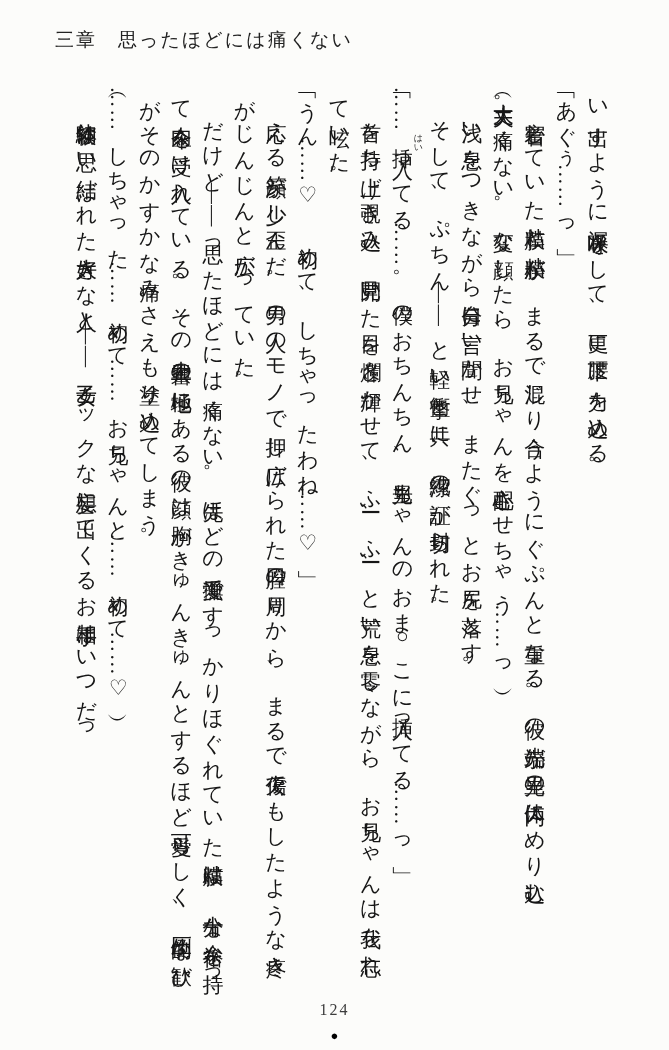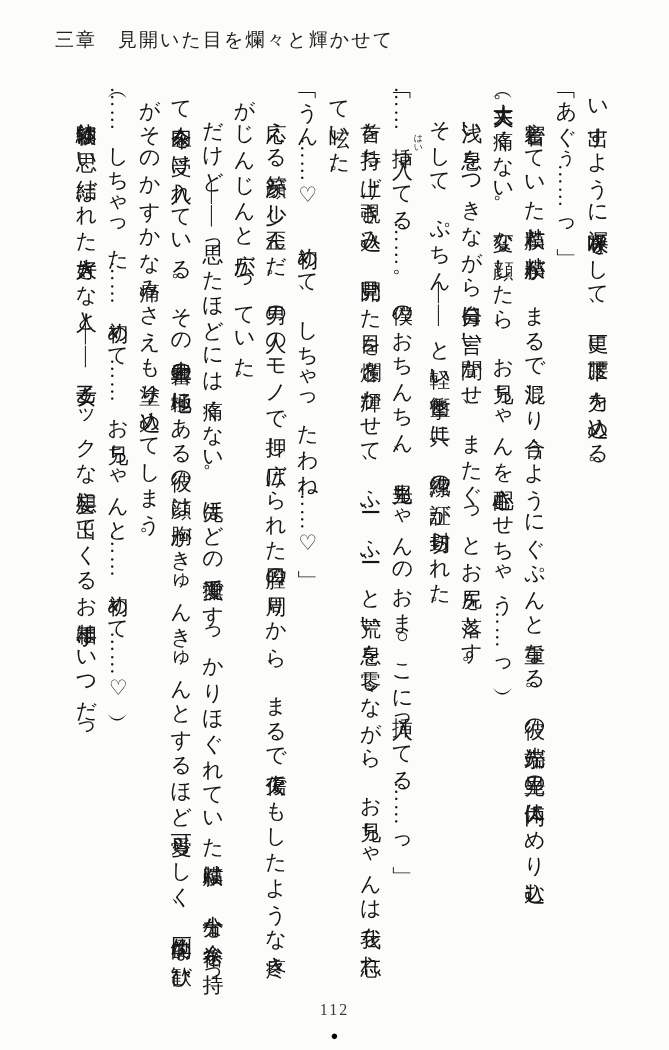--- a/index.html
+++ b/index.html
@@ -73,35 +73,35 @@
     text-align: center;
     font-size: 13px;
     color: #000;
   }
 </style>
 </head>
 <body>
 
 <div class="page">
 
-  <div class="chapter-header">三章　見開いた目を爛々と輝かせて</div>
+  <div class="chapter-header">三章　思ったほどには痛くない</div>
 
   <div class="text-block">
     <p>い出すように深呼吸をして、更に腰下に力を込める。</p>
     <p>「あぐぅ……っ」</p>
     <p class="indent-1">密着していた粘膜と粘膜が、まるで混じり合うようにぐぷんと重なる。彼の先端が光里の体内にめり込む。</p>
     <p>（大丈夫。痛くない。変な顔したら、お兄ちゃんを心配させちゃう……っ）</p>
     <p class="indent-1">浅い息をつきながら自分に言い聞かせ、またぐっとお尻を落とす。</p>
     <p class="indent-1">そして、ぷちん——と軽い衝撃と共に、純潔の証が封切られた。</p>
     <p><span>「……</span><ruby><span>挿入</span><rt>はい</rt></ruby><span>ってる……。僕のおちんちん、光里ちゃんのおま○こに挿入ってる……っ」</span></p>
     <p class="indent-1">首を持ち上げ覗き込み、見開いた目を爛々と輝かせて、ふー、ふー、と荒い息を零しながら、お兄ちゃんは我を忘れて呟いた。</p>
     <p>「うん……♡　初めて、しちゃったわね……♡」</p>
     <p class="indent-1">応える笑顔が少し歪んだ。男の人のモノで押し広げられた膣口の周りから、まるで火傷でもしたような疼きがじんじんと広がっていた。</p>
     <p class="indent-1">だけど——思ったほどには痛くない。先ほどの愛撫ですっかりほぐれていた粘膜は、十分な余裕を持って肉傘を受け入れている。その上興奮の極地にある彼の顔は胸がきゅんきゅんとするほど可愛らしく、圧倒的な歓びがそのかすかな痛みさえも塗り込めてしまう。</p>
     <p>（……しちゃった……初めて……お兄ちゃんと……初めて……♡）</p>
     <p class="indent-1">初体験は思い結ばれた大好きな人と——乙女チックな妄想に出てくるお相手はいつだっ</p>
   </div>
 
-  <div class="page-number">112</div>
+  <div class="page-number">124</div>
 
   <div class="footer-dot">●</div>
 
 </div>
 
 </body></html>

